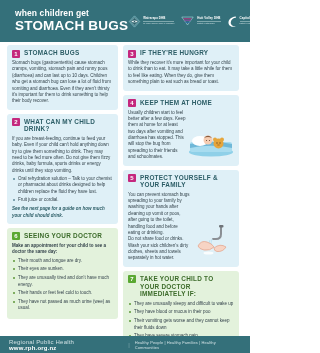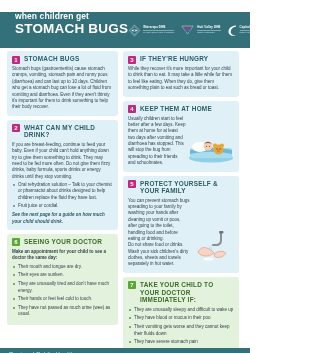--- a/index.html
+++ b/index.html
@@ -6,22 +6,22 @@
   html, body {
     width: 250px; height: 353px;
     font-family: "Liberation Sans", sans-serif;
     background: #ffffff;
     overflow: hidden;
   }
   .poster { width: 250px; height: 353px; position: relative; background: #fff; }
 
   
   .header {
-    height: 36px; background: #34707a;
-    display: flex; padding: 0 8px 0 15px; margin-top: 12px;
+    height: 42px; background: #34707a;
+    display: flex; align-items: center; padding: 0 8px 0 15px;
   }
   .title-block { flex: 0 0 auto; color: #ffffff; line-height: 1.05; }
   .title-small { font-size: 8.5px; font-weight: bold; letter-spacing: .1px; }
   .title-big { font-size: 13.5px; font-weight: bold; letter-spacing: .2px; margin-top: 1px; }
 
   .logos { margin-left: auto; display: flex; align-items: center; gap: 6px; padding-right: 2px; }
   .logo { display: flex; align-items: center; gap: 2px; }
   .logo-txt { display: flex; flex-direction: column; line-height: 1; }
   .logo-name { font-size: 2.9px; font-weight: bold; color: #fff; letter-spacing: .1px; white-space: nowrap; }
   .logo-sub { font-size: 1.9px; color: #cfe0e3; white-space: nowrap; margin-top: .8px; }

